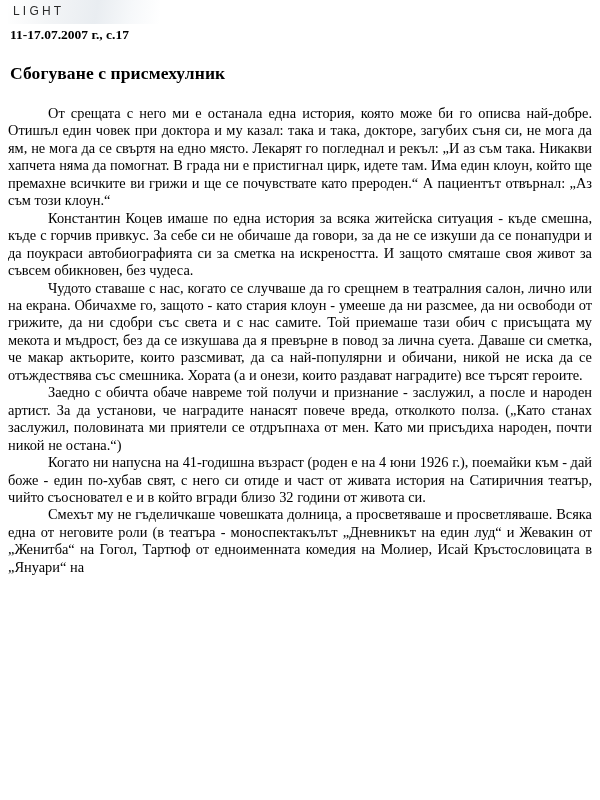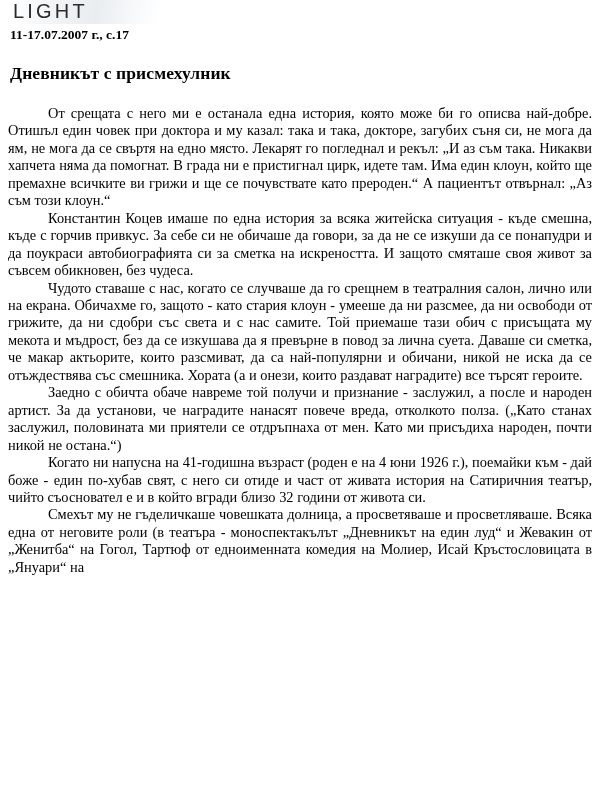--- a/index.html
+++ b/index.html
@@ -39,21 +39,21 @@
     top: 0px;
     width: 152px;
     height: 24px;
     background: linear-gradient(100deg, #ffffff 0%, #f2f4f6 30%, #e9edf1 58%, #f6f8fa 80%, #ffffff 100%);
   }
   .logo-text {
     position: absolute;
     left: 5px;
     top: 1px;
     font-family: "Liberation Sans", "DejaVu Sans", sans-serif;
-    font-size: 20px;
+    font-size: 12px;
     letter-spacing: 3.2px;
     color: #2b2b2b;
     font-weight: 400;
     line-height: 20px;
   }
   .logo-sub {
     position: absolute;
     left: 18px;
     top: 15px;
     font-family: "Liberation Sans", "DejaVu Sans", sans-serif;
@@ -119,21 +119,21 @@
 <div class="page">
 
   <div class="masthead">
     <div class="logo-band"></div>
     <div class="logo-text">LIGHT</div>
     <div class="logo-sub"></div>
   </div>
 
   <div class="issue-line">11-17.07.2007 г., с.17</div>
 
-  <h1 class="headline">Дневникът с присмехулник</h1>
+  <h1 class="headline">Сбогуване с присмехулник</h1>
 
 
   <div class="body-text">
     <p>От срещата с него ми е останала една история, която може би го описва най-добре. Отишъл един човек при доктора и му казал: така и така, докторе, загубих съня си, не мога да ям, не мога да се свъртя на едно място. Лекарят го погледнал и рекъл: „И аз съм така. Никакви хапчета няма да помогнат. В града ни е пристигнал цирк, идете там. Има един клоун, който ще премахне всичките ви грижи и ще се почувствате като прероден.“ А пациентът отвърнал: „Аз съм този клоун.“</p>
     <p>Константин Коцев имаше по една история за всяка житейска ситуация - къде смешна, къде с горчив привкус. За себе си не обичаше да говори, за да не се изкуши да се понапудри и да поукраси автобиографията си за сметка на искреността. И защото смяташе своя живот за съвсем обикновен, без чудеса.</p>
     <p>Чудото ставаше с нас, когато се случваше да го срещнем в театралния салон, лично или на екрана. Обичахме го, защото - като стария клоун - умееше да ни разсмее, да ни освободи от грижите, да ни сдобри със света и с нас самите. Той приемаше тази обич с присъщата му мекота и мъдрост, без да се изкушава да я превърне в повод за лична суета. Даваше си сметка, че макар актьорите, които разсмиват, да са най-популярни и обичани, никой не иска да се отъждествява със смешника. Хората (а и онези, които раздават наградите) все търсят героите.</p>
     <p>Заедно с обичта обаче навреме той получи и признание - заслужил, а после и народен артист. За да установи, че наградите нанасят повече вреда, отколкото полза. („Като станах заслужил, половината ми приятели се отдръпнаха от мен. Като ми присъдиха народен, почти никой не остана.“)</p>
     <p>Когато ни напусна на 41-годишна възраст (роден е на 4 юни 1926 г.), поемайки към - дай боже - един по-хубав свят, с него си отиде и част от живата история на Сатиричния театър, чийто съосновател е и в който вгради близо 32 години от живота си.</p>
     <p>Смехът му не гъделичкаше човешката долница, а просветяваше и просветляваше. Всяка една от неговите роли (в театъра - моноспектакълът „Дневникът на един луд“ и Жевакин от „Женитба“ на Гогол, Тартюф от едноименната комедия на Молиер, Исай Кръстословицата в „Януари“ на</p>
   </div>

